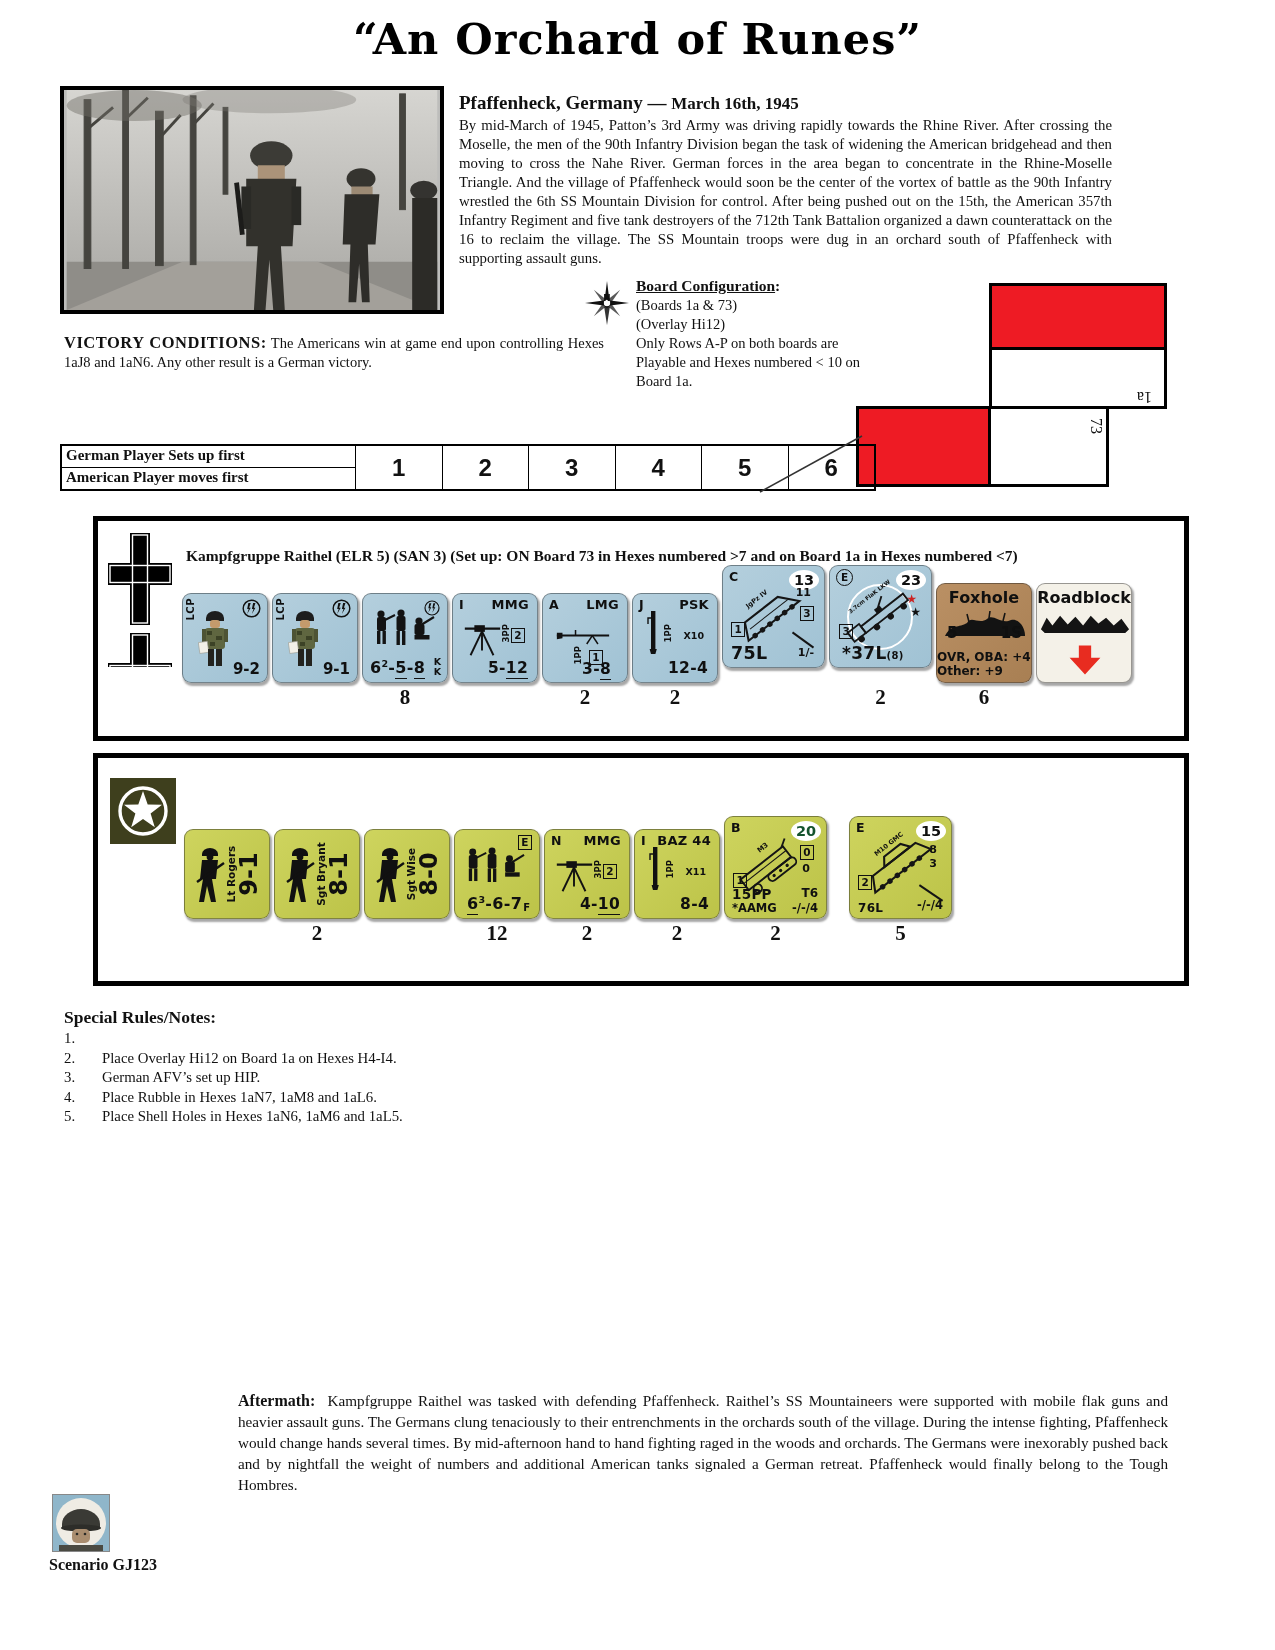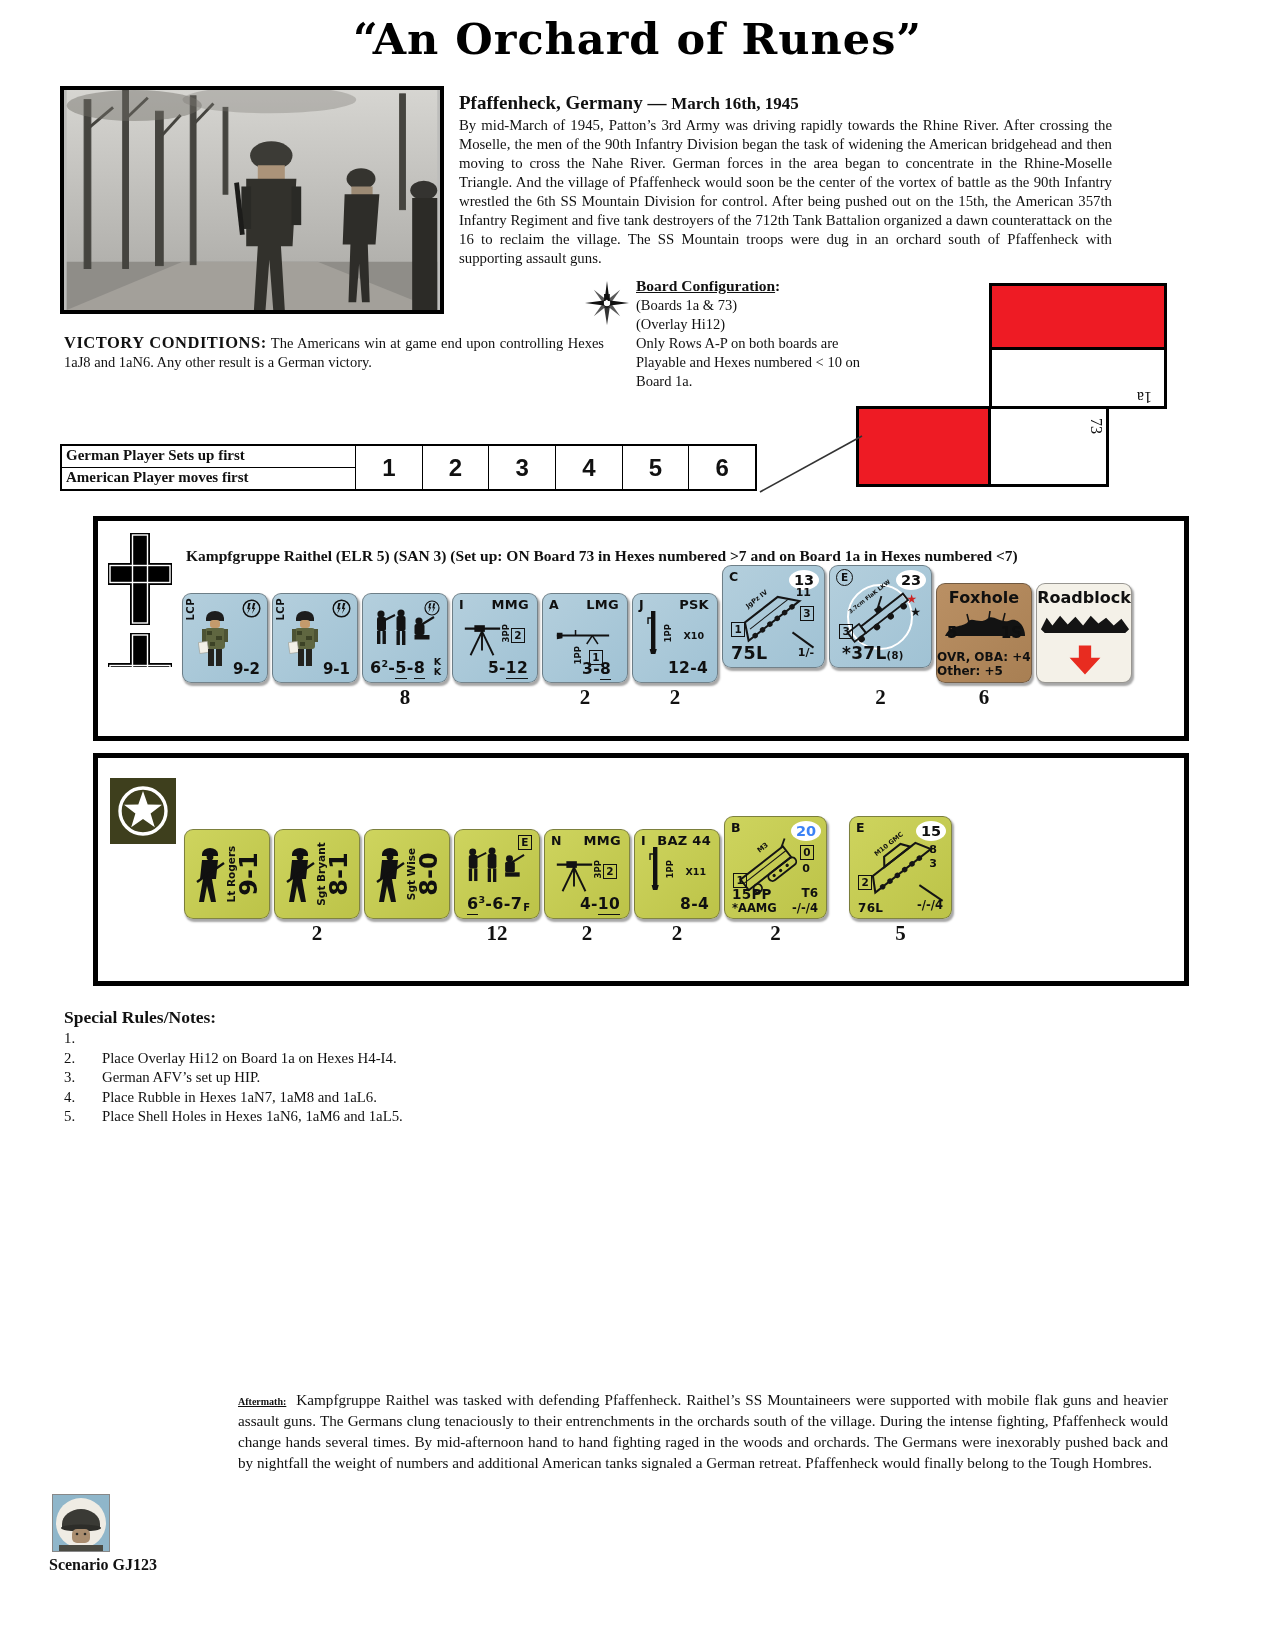--- a/index.html
+++ b/index.html
@@ -35,21 +35,21 @@
   .bconfig .bh { font-weight: bold; font-size: 15.5px; text-decoration: underline; }
   .bconfig .bh-colon{ font-weight:bold; font-size:15.5px; }
   .bdiag div { position: absolute; border: 3.5px solid #000; }
   .bd-red1 { left: 989px; top: 283px; width: 178px; height: 67px; background: #ee1b24; }
   .bd-1a   { left: 989px; top: 347px; width: 178px; height: 62px; background: #fff; }
   .bd-red2 { left: 856px; top: 406px; width: 135px; height: 81px; background: #ee1b24; }
   .bd-73   { left: 988px; top: 406px; width: 121px; height: 81px; background: #fff; }
   .bd-1a span { position:absolute; right: 12px; bottom: 0px; transform: rotate(180deg); font-size: 16px; }
   .bd-73 span { position:absolute; right: 2px; top: 8px; transform: rotate(90deg); transform-origin: center; font-size: 16px; }
   
-  .tt { position: absolute; left: 60px; top: 444px; width: 697px; height: 47px; display: flex; border: 2px solid #000; }
+  .tt { position: absolute; left: 60px; top: 444px; width: 816px; height: 47px; display: flex; border: 2px solid #000; }
   .tt-labels { width: 294px; border-right: 1.5px solid #000; display: flex; flex-direction: column; }
   .tt-labels div { flex: 1; font-weight: bold; font-size: 15px; padding: 1px 4px; white-space: nowrap; }
   .tt-labels div:first-child { border-bottom: 1.5px solid #000; }
   .tt-cell { flex: 1; border-right: 1.5px solid #000; display: flex; align-items: center; justify-content: center; font-family: "Liberation Sans", sans-serif; font-weight: bold; font-size: 24px; }
   .tt-cell:last-child { border-right: none; }
   .tt-slash { position: absolute; left: 742px; top: 432px; width: 125px; height: 64px; pointer-events: none; }
   
   .ob { position: absolute; left: 60px; width: 1096px; border: 5px solid #000; background: #fff; margin-left: 33px; }
   .ob-de { top: 516px; height: 225px; }
   .ob-us { top: 753px; height: 233px; }
@@ -99,21 +99,21 @@
   .fx-top { position:absolute; top: 4px; width:100%; text-align:center; font-size: 16px; font-weight:bold; }
   .fx-num { position:absolute; top: 40px; font-size: 15px; font-weight: bold; }
   .fx-line { position:absolute; width: 100%; text-align:left; font-size: 12px; font-weight: bold; }
   
   .srules { position: absolute; left: 64px; top: 1006px; width: 820px; font-size: 14.8px; line-height: 1.32; }
   .srules .sh { font-weight: bold; font-size: 17.5px; }
   .sr-row { display: flex; }
   .sr-row .n { width: 38px; }
   
   .aftermath { position: absolute; left: 238px; top: 1390px; width: 930px; font-size: 15.2px; line-height: 1.38; text-align: justify; }
-  .aftermath b { font-size: 10px; text-decoration: underline; }
+  .aftermath b { font-size: 16px; }
   
   .helmet { position: absolute; left: 52px; top: 1494px; width: 58px; height: 58px; border: 1px solid #888; }
   .scenario-id { position: absolute; left: 49px; top: 1556px; font-weight: bold; font-size: 16px; }
   svg text { font-family: "DejaVu Sans", sans-serif; }
 </style>
 </head>
 <body>
 
 <svg width="0" height="0" style="position:absolute" aria-hidden="true">
   <defs>
@@ -490,21 +490,21 @@
 
       <div class="cwrap">
         <div class="counter fox md">
           <div class="fx-top">Foxhole</div>
           <svg style="position:absolute;left:6px;top:24px" width="84" height="30" viewBox="0 0 84 30">
               <use href="#sym-foxhole"></use>
             </svg>
           <span class="fx-num" style="left:10px">5</span>
           <span class="fx-num" style="right:9px">1S</span>
           <div class="fx-line" style="bottom:18px">OVR, OBA:  +4</div>
-          <div class="fx-line" style="bottom:4px">Other:  +5</div>
+          <div class="fx-line" style="bottom:4px">Other:  +9</div>
         </div>
         <div class="count">6</div>
       </div>
 
       <div class="cwrap">
         <div class="counter rbk md">
           <div class="fx-top">Roadblock</div>
           <svg style="position:absolute;left:2px;top:26px" width="92" height="25" viewBox="0 0 96 26">
               <use href="#sym-roadblock"></use>
             </svg>
@@ -602,21 +602,21 @@
           <span class="ppv" style="left:30px;top:30px">1PP</span>
           <span style="position:absolute;right:13px;top:36px;font-size:9.5px;font-weight:bold">X11</span>
           <span class="val" style="right:10px;bottom:5px">8-4</span>
         </div>
         <div class="count">2</div>
       </div>
 
       <div class="cwrap">
         <div class="counter us lg">
           <span class="cl">B</span>
-          <span class="mp" style="color:#3b82f6">20</span>
+          <span class="mp" style="color:#14532d">20</span>
           <span class="bx" style="right:12px;top:28px">0</span>
           <span style="position:absolute;right:16px;top:45px;font-size:11px;font-weight:bold">0</span>
           <div class="veh" style="left:6px;top:32px;width:84px;height:30px">
             <svg width="84" height="31" viewBox="0 0 80 30">
                 <use href="#sym-halftrack"></use>
               </svg>
             <span class="vname" style="left:38px;top:-8px;font-size:7px">M3</span>
           </div>
           <span class="bx" style="left:8px;top:56px">1</span>
           <span class="val" style="left:7px;bottom:16px;font-size:13.5px">15PP</span>

